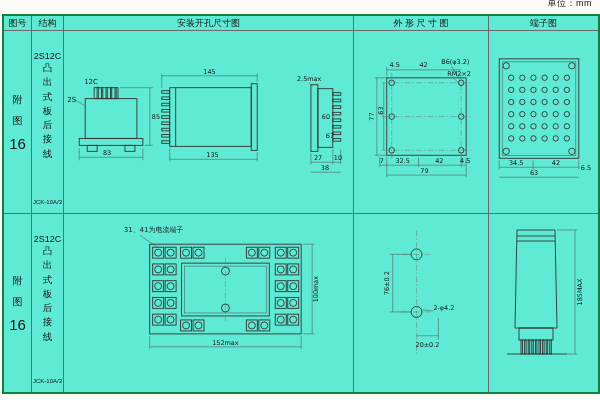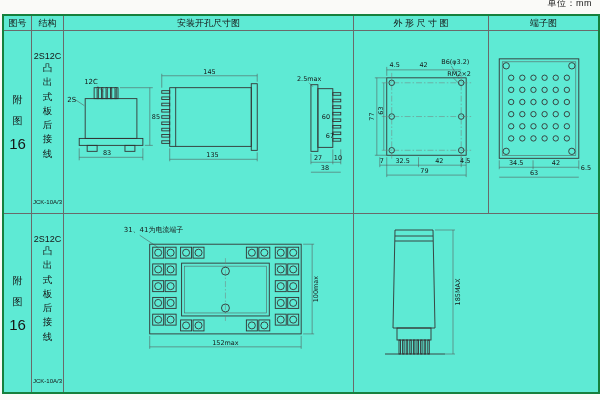--- a/index.html
+++ b/index.html
@@ -345,20 +345,40 @@
           <line class="thin" x1="86" y1="133" x2="238" y2="133"></line>
           <text x="162" y="131" text-anchor="middle">152max</text>
           <line class="thin" x1="240" y1="30" x2="251" y2="30"></line>
           <line class="thin" x1="240" y1="120" x2="251" y2="120"></line>
           <line class="thin" x1="249" y1="30" x2="249" y2="120"></line>
           <text transform="rotate(-90 255 75)" x="255" y="75" text-anchor="middle">100max</text>
         </g>
       </svg>
     </div>
 
+    <div class="cell lr">
+      <svg class="draw" viewBox="0 0 135 178">
+        <g>
+          <line class="center" x1="63" y1="16" x2="63" y2="142"></line>
+          <line class="center" x1="48" y1="40" x2="78" y2="40"></line>
+          <line class="center" x1="48" y1="98" x2="78" y2="98"></line>
+          <circle cx="63" cy="40" r="5.5"></circle>
+          <circle cx="63" cy="98" r="5.5"></circle>
+          <line class="thin" x1="57" y1="40" x2="36" y2="40"></line>
+          <line class="thin" x1="57" y1="98" x2="36" y2="98"></line>
+          <line class="thin" x1="39" y1="40" x2="39" y2="98"></line>
+          <text transform="rotate(-90 35 69)" x="35" y="69" text-anchor="middle">76±0.2</text>
+          <text x="80" y="96">2-φ4.2</text>
+          <line class="thin" x1="80" y1="97" x2="69" y2="96"></line>
+          <line class="thin" x1="85" y1="104" x2="85" y2="126"></line>
+          <line class="thin" x1="63" y1="122" x2="85" y2="122"></line>
+          <text x="74" y="133" text-anchor="middle">20±0.2</text>
+        </g>
+      </svg>
+    </div>
 
     <div class="cell lr lc">
       <svg class="draw" viewBox="0 0 109 178">
         <g>
           <path d="M 28,16 L 66,16 L 68,114 L 26,114 Z"></path>
           <line x1="28" y1="22" x2="66" y2="22"></line>
           <line x1="28" y1="27" x2="66" y2="27"></line>
           <rect x="30" y="114" width="34" height="12"></rect>
           <g>
               <rect x="32" y="126" width="1.5" height="14"></rect>

